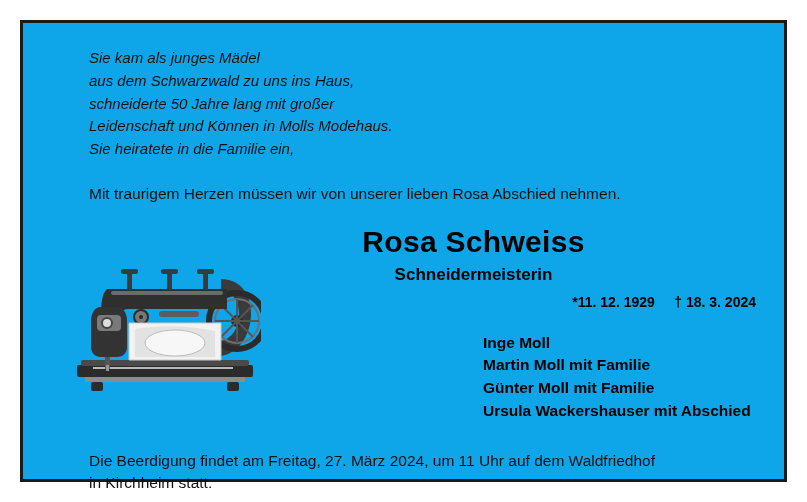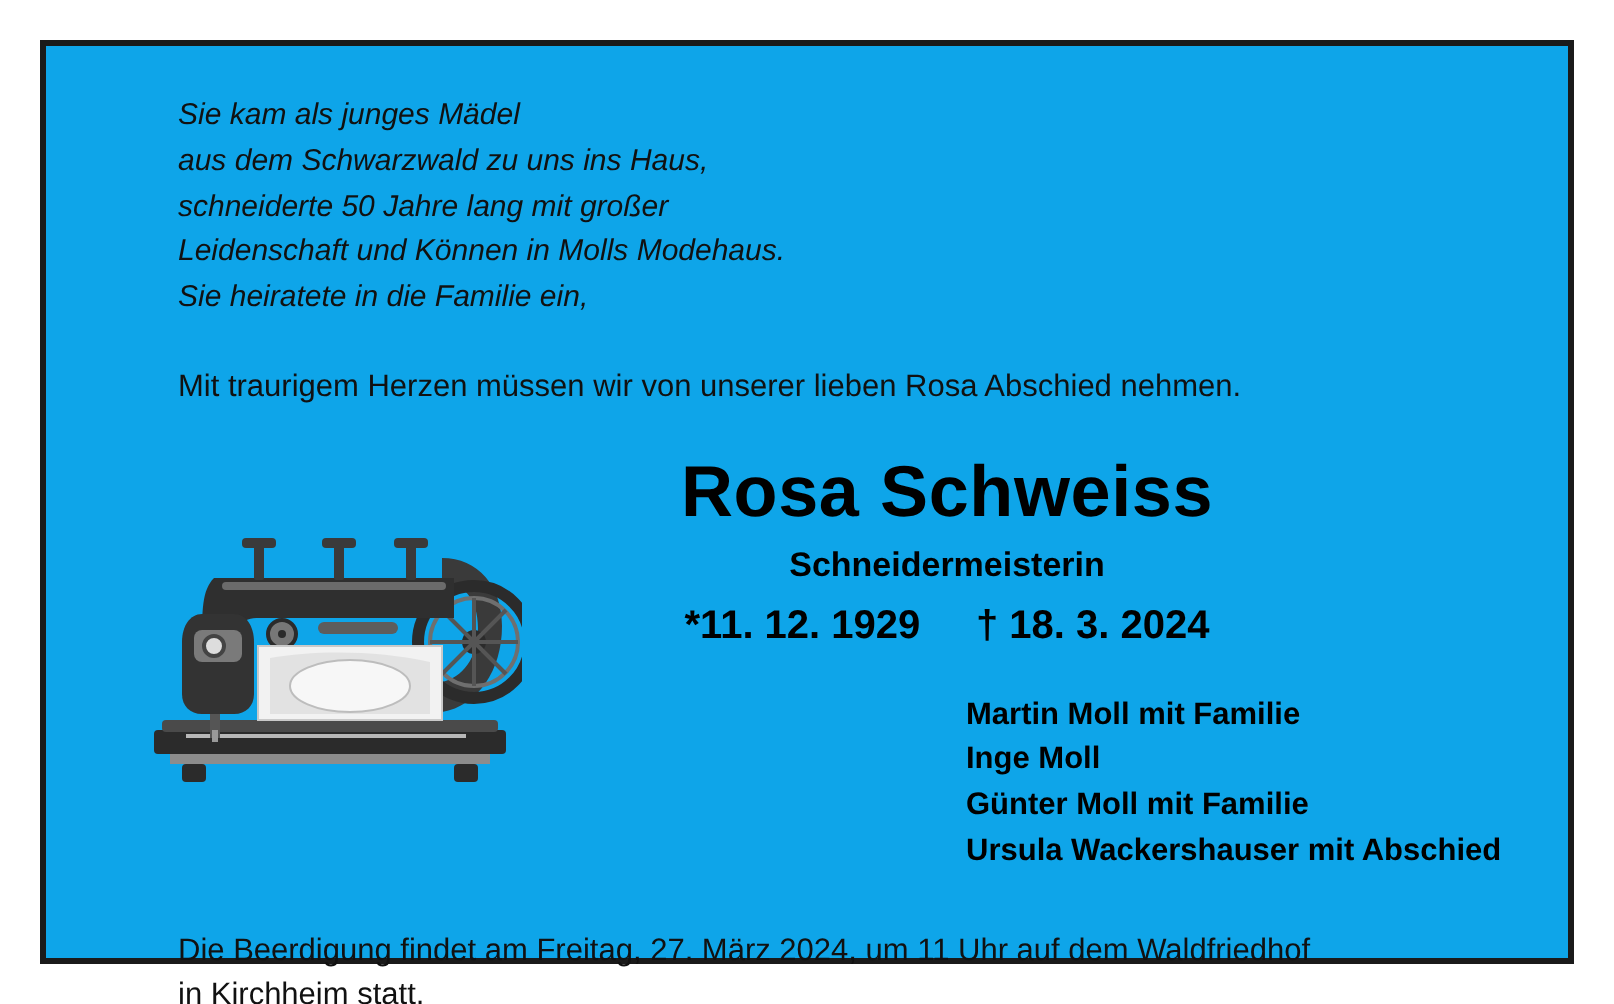--- a/index.html
+++ b/index.html
@@ -51,36 +51,36 @@
 
   .intro {
     margin: 22px 0 0 38px;
     font-size: 15.5px;
     line-height: 1.4;
     color: #111;
   }
 
   .name {
     text-align: center;
-    font-size: 36px;
+    font-size: 30px;
     font-weight: bold;
     letter-spacing: 0.3px;
     margin: 20px 0 0 0;
     padding-left: 140px;
   }
   .profession {
     text-align: center;
     font-size: 17px;
     font-weight: bold;
     margin: 6px 0 0 0;
     padding-left: 140px;
   }
   .dates {
-    text-align: center;
-    font-size: 20px;
+    text-align: right;
+    font-size: 14px;
     font-weight: bold;
     margin: 9px 0 0 0;
     padding-left: 140px;
     white-space: pre;
   }
 
   .mourners {
     margin: 22px 0 0 0;
     padding-left: 432px;
     font-size: 15.5px;
@@ -118,22 +118,22 @@
         <div>Sie heiratete in die Familie ein,</div>
       </div>
 
       <div class="intro">Mit traurigem Herzen müssen wir von unserer lieben Rosa Abschied nehmen.</div>
 
       <div class="name">Rosa Schweiss</div>
       <div class="profession">Schneidermeisterin</div>
       <div class="dates">*11. 12. 1929     † 18. 3. 2024</div>
 
       <div class="mourners">
+        <div>Inge Moll</div>
         <div>Martin Moll mit Familie</div>
-        <div>Inge Moll</div>
         <div>Günter Moll mit Familie</div>
         <div>Ursula Wackershauser mit Abschied</div>
       </div>
 
       <div class="closing">
         <div>Die Beerdigung findet am Freitag, 27. März 2024, um 11 Uhr auf dem Waldfriedhof</div>
         <div>in Kirchheim statt.</div>
       </div>
 
       <div class="machine">

